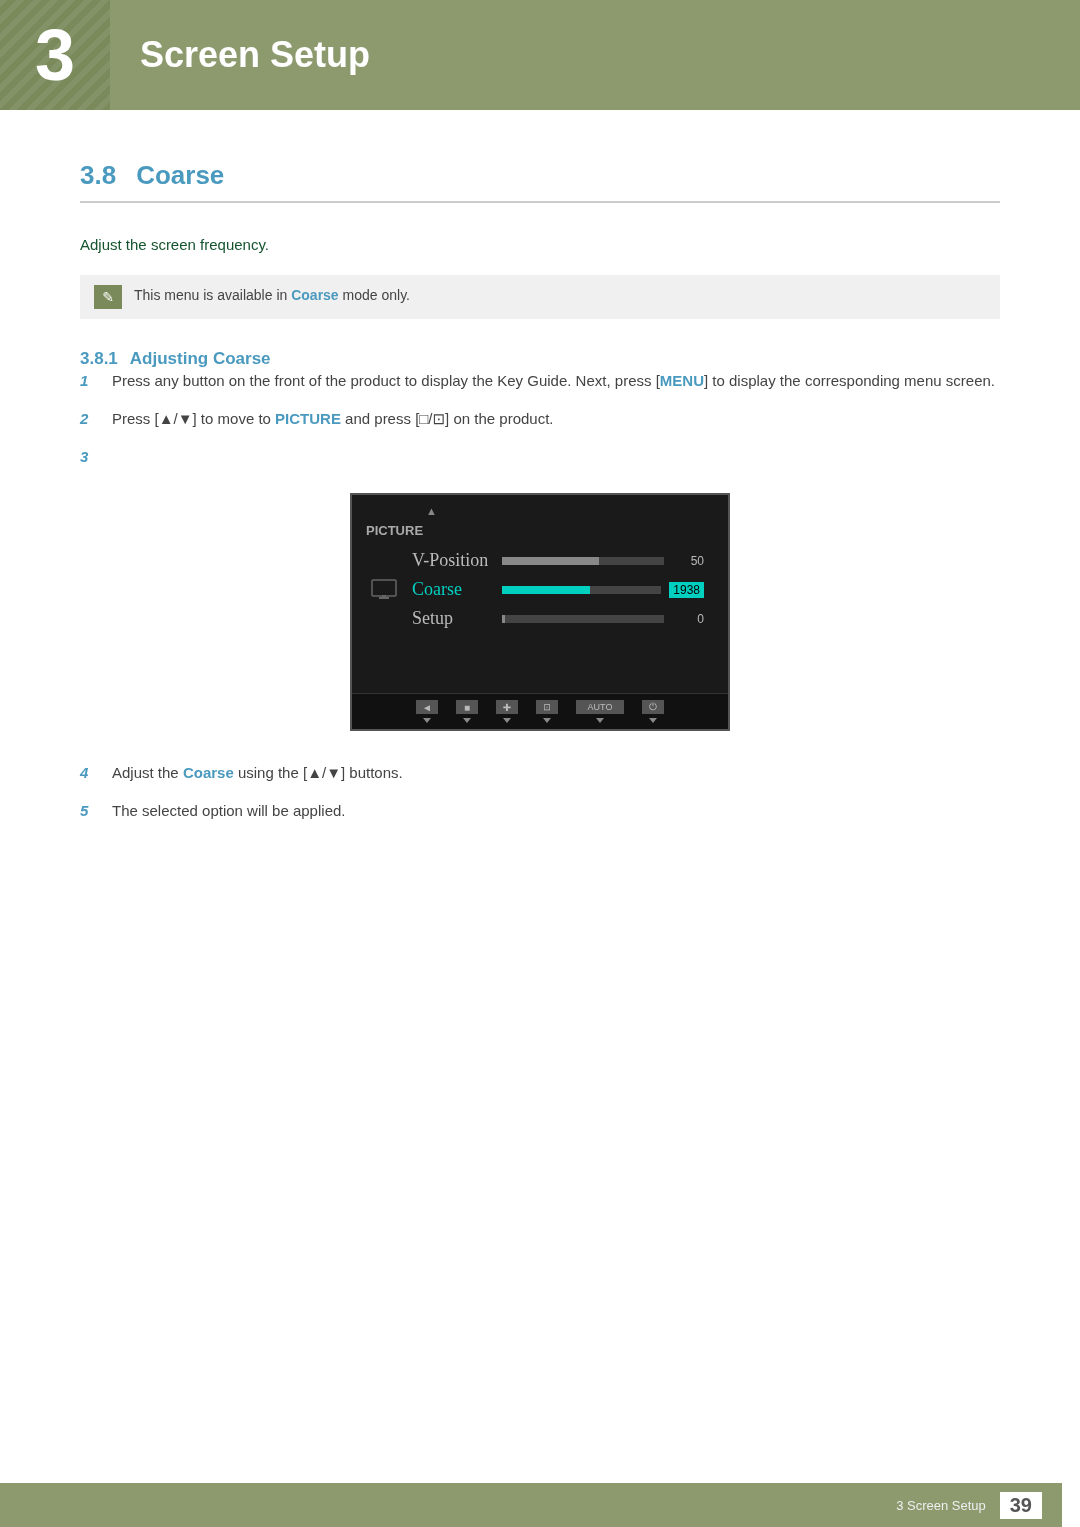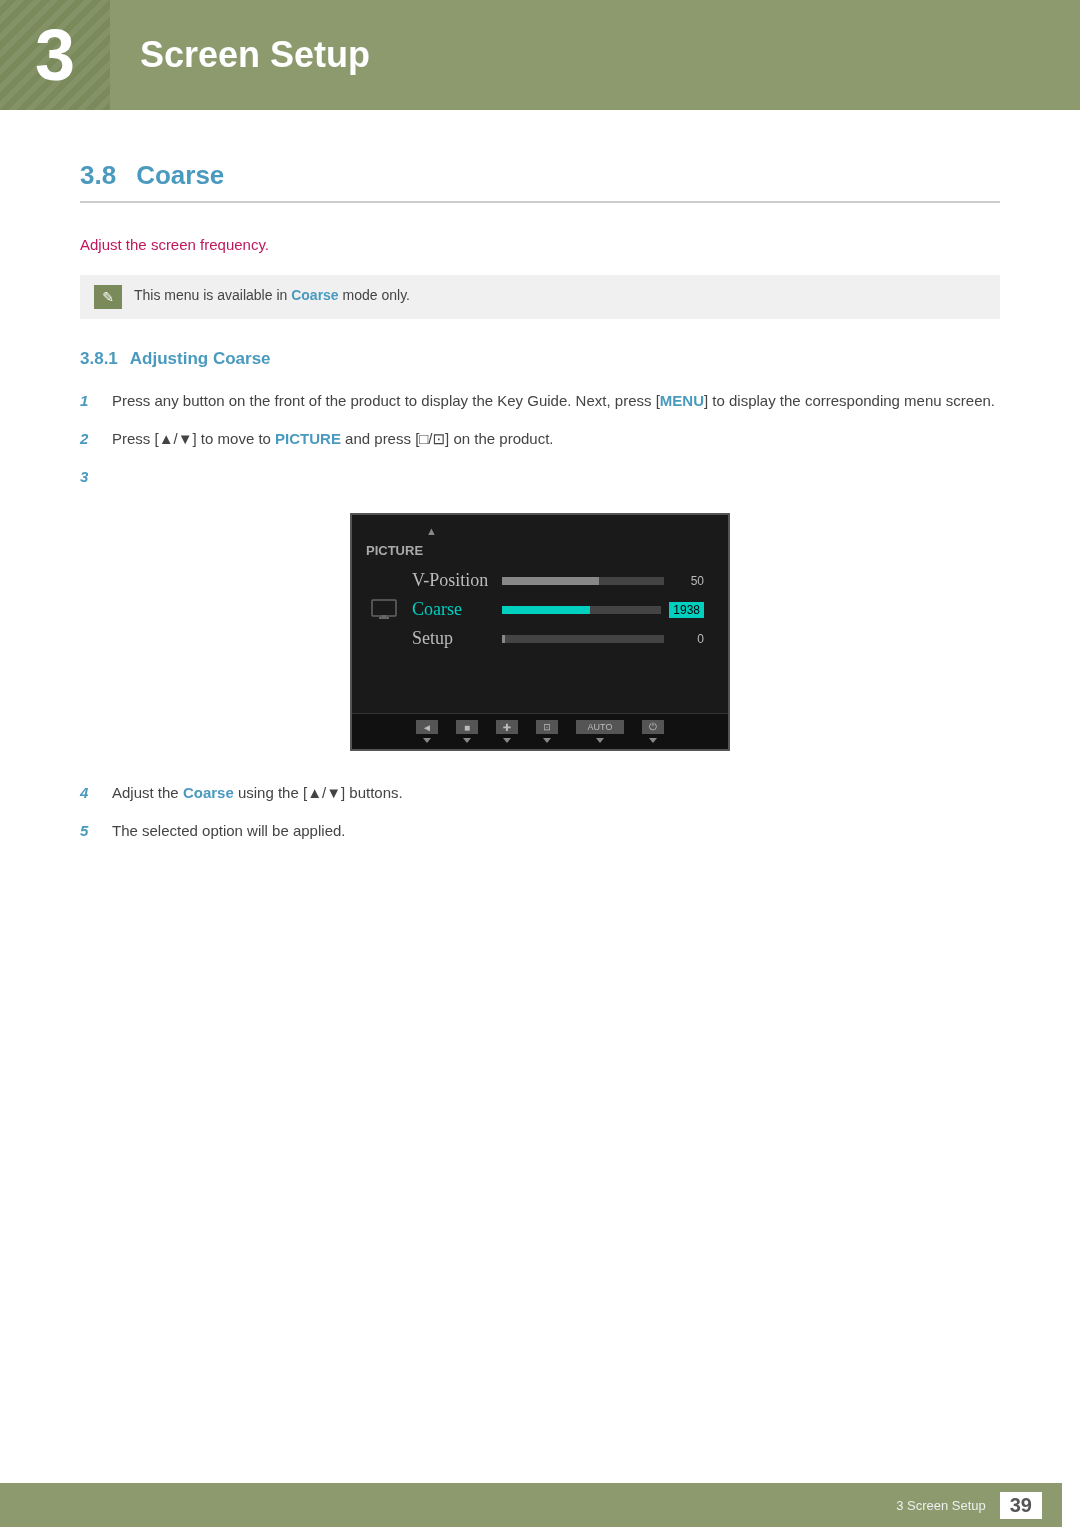--- a/index.html
+++ b/index.html
@@ -79,21 +79,21 @@
     }
     .section-title {
       font-size: 26px;
       font-weight: bold;
       color: #4a9abf;
     }
 
     
     .description {
       font-size: 15px;
-      color: #be185d;
+      color: #14532d;
       margin-bottom: 18px;
       line-height: 1.6;
     }
 
     
     .note-box {
       display: flex;
       align-items: flex-start;
       background: #f0f0f0;
       padding: 10px 14px;
@@ -122,21 +122,20 @@
       line-height: 1.5;
     }
     .note-text b {
       color: #4a9abf;
     }
 
     
     .subsection-heading {
       display: flex;
       align-items: baseline;
-      margin-bottom: 20px;
     }
     .subsection-number {
       font-size: 17px;
       font-weight: bold;
       color: #4a9abf;
       margin-right: 12px;
     }
     .subsection-title {
       font-size: 17px;
       font-weight: bold;

